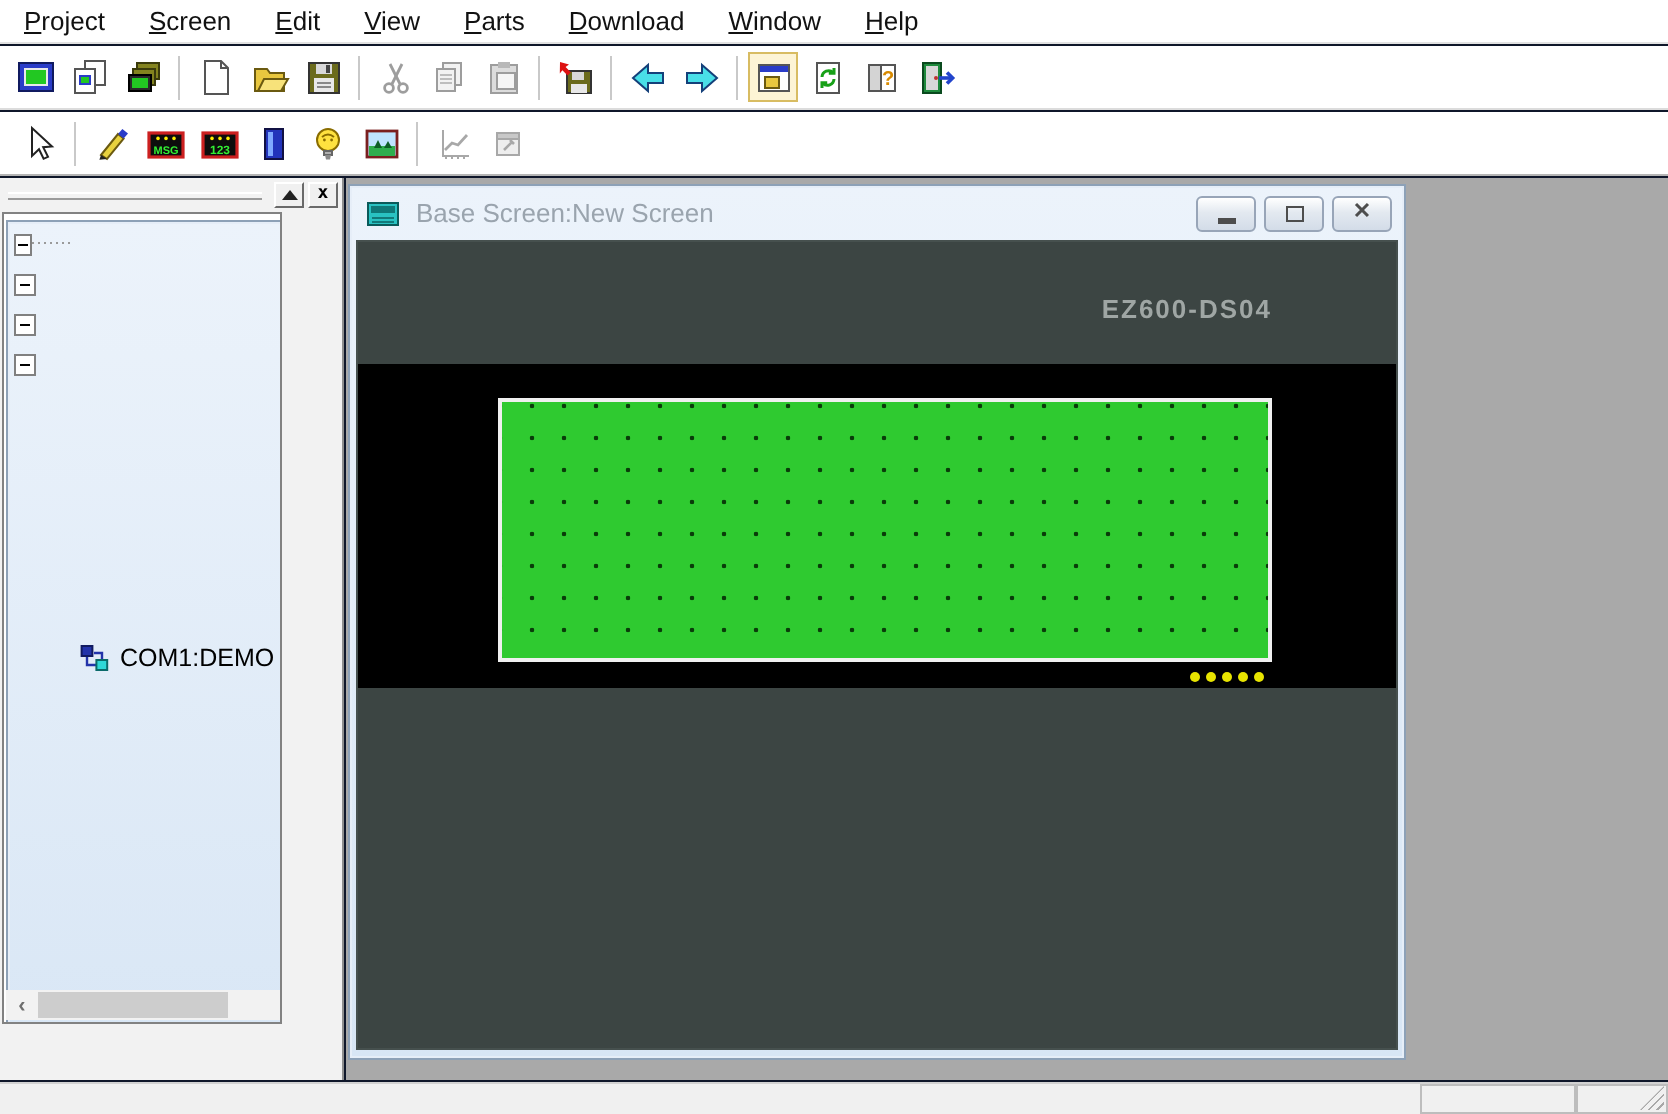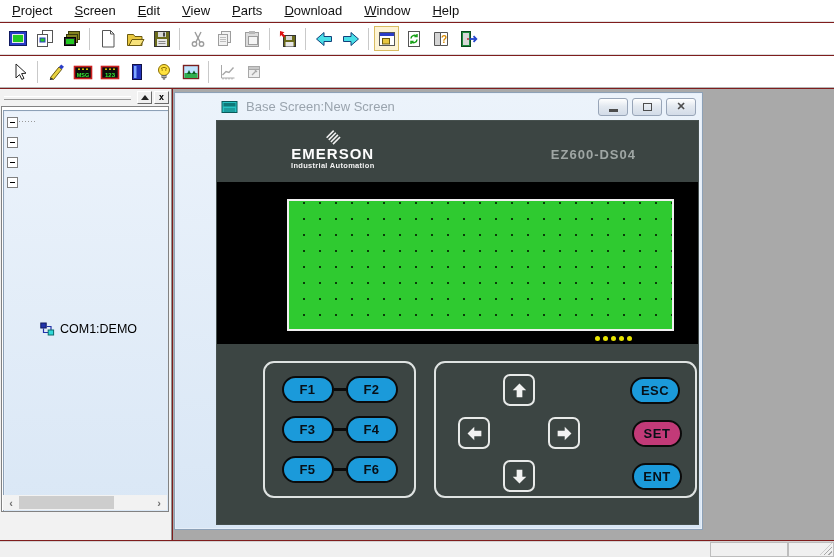--- a/index.html
+++ b/index.html
@@ -1,18 +1,18 @@
 <!DOCTYPE html>
 <html style="--key-blue: #1b9ada; --key-set: #c23a78; --lcd-green: #2fca30; --bezel: #3c4543; --led-yellow: #e8e400; --mdi-gray: #a9a9a9;"><head>
 <meta charset="utf-8">
 <style>
   * { margin:0; padding:0; box-sizing:border-box; }
   html,body { width:834px; height:557px; overflow:hidden; }
   body { font-family:"Liberation Sans", sans-serif; background:#fff; }
-  .app { position:relative; width:834px; height:557px; background:#7f1d1d; overflow:hidden; }
+  .app { position:relative; width:834px; height:557px; background:#0f172a; overflow:hidden; }
 
   
   .menubar { position:absolute; left:0; top:0; width:834px; height:22px; background:#fff;
              border-bottom:1px solid #e2e2e2; display:flex; align-items:stretch; padding-left:1px; }
   .menu-item { font-size:13px; color:#111; padding:0 11px; line-height:22px; cursor:default; }
   .menu-item u { text-decoration:underline; }
 
   
   .toolbar { position:absolute; left:0; width:834px; background:#fff; display:flex; align-items:center; }
   .tb-main  { top:23px; height:32px; border-bottom:1px solid #dcdcdc; padding-left:4px; }
@@ -28,21 +28,21 @@
   
   .sidebar { position:absolute; left:0; top:0; width:172px; height:451px; background:#f2f2f2;
              border-right:1px solid #8f8f8f; }
   .sb-header { position:absolute; left:0; top:0; width:171px; height:17px; display:flex; align-items:center; padding:0 2px; }
   .gripper { flex:1; height:4px; border-top:1px solid #fff; border-bottom:1px solid #9a9a9a; margin:0 4px 0 2px; }
   .sb-btn { width:15px; height:13px; background:#f0f0f0; border:1px solid; border-color:#fff #6a6a6a #6a6a6a #fff;
             display:flex; align-items:center; justify-content:center; margin-left:2px; font-size:9px; color:#000; }
   .tri-up { width:0; height:0; border-left:4px solid transparent; border-right:4px solid transparent; border-bottom:5px solid #222; }
   .x-glyph { font-weight:bold; font-size:9px; line-height:9px; font-family:"DejaVu Sans Mono",monospace; }
 
-  .tree-box { position:absolute; left:1px; top:17px; width:168px; height:406px; background:#fff;
+  .tree-box { position:absolute; left:1px; top:17px; width:140px; height:406px; background:#fff;
               border:1px solid #828282; overflow:hidden; }
   .tree { position:relative; padding:5px 0 0 3px; }
   .tree .guide-v { position:absolute; left:8px; top:15px; width:1px; height:181px;
                    background-image:repeating-linear-gradient(to bottom,#9a9a9a 0 1px,transparent 1px 3px); }
   .trow { position:relative; height:20px; display:flex; align-items:center; white-space:nowrap; }
   .trow.group { padding-left:2px; }
   .trow.child { padding-left:34px; }
   .trow.child::before { content:''; position:absolute; left:9px; top:10px; width:24px; height:1px;
                         background-image:repeating-linear-gradient(to right,#9a9a9a 0 1px,transparent 1px 3px); }
   .expander { position:relative; z-index:1; width:11px; height:11px; background:#fff; border:1px solid #808080; margin-right:5px;
@@ -63,21 +63,21 @@
                clip-path:polygon(0 0, calc(100% - 12px) 0, 100% 100%, 0 100%); }
   .tab-inner { position:absolute; left:1px; top:0px; width:130px; height:21px; background:#fff;
                clip-path:polygon(0 0, calc(100% - 11px) 0, 100% 100%, 0 100%);
                display:flex; align-items:center; padding-left:3px; }
   .tab-label { font-family:"DejaVu Sans Mono",monospace; font-size:12px; color:#000; margin-left:4px; }
 
   
   .mdi { position:absolute; left:173px; top:0; width:661px; height:451px; background:#a9a9a9; }
   .child { position:absolute; left:1px; top:3px; width:529px; height:438px;
            background:linear-gradient(#ecf3fb,#d8e6f5); border:1px solid #8da1b7;
-           box-shadow:inset 0 0 0 1px #e6eef8;padding-left:38px; }
+           box-shadow:inset 0 0 0 1px #e6eef8; }
   .child-title { height:27px; display:flex; align-items:center; padding:0 6px 0 8px; }
   .ct-icon { width:18px; height:14px; margin-right:7px; flex:none; }
   .ct-text { flex:1; font-size:13px; color:#9aa4ae; }
   .win-btn { width:30px; height:18px; margin-left:4px; border:1px solid #98a5b8; border-radius:3px;
              background:linear-gradient(#ffffff,#e3e9f0 45%,#d3dce8); display:flex; align-items:center; justify-content:center; }
   .g-min { width:9px; height:3px; background:#4d4d4d; margin-top:8px; }
   .g-restore { width:9px; height:8px; border:1.5px solid #4d4d4d; }
   .g-close { font-size:11px; font-weight:bold; color:#4d4d4d; line-height:11px; }
 
   
@@ -541,90 +541,33 @@
             </div>
           <div class="win-btn">
               <span class="g-restore"></span>
             </div>
           <div class="win-btn">
               <span class="g-close">✕</span>
             </div>
         </div>
         <div class="device">
           <div class="bezel-top">
-            <div class="brand-block">
-              <svg class="brand-mark" width="20" height="16" viewBox="0 0 20 16">
-                <g transform="rotate(-45 10 8)">
-                  <rect x="4" y="2" width="12" height="12" fill="none"></rect>
-                  <g stroke="#f2f2f2" stroke-width="1.6">
-                    <line x1="5" y1="4" x2="15" y2="4"></line>
-                    <line x1="5" y1="7" x2="15" y2="7"></line>
-                    <line x1="5" y1="10" x2="15" y2="10"></line>
-                    <line x1="5" y1="13" x2="15" y2="13"></line>
-                  </g>
-                </g>
-              </svg>
-              <div class="brand-name">EMERSON</div>
-              <div class="brand-tagline">Industrial Automation</div>
-            </div>
             <div class="model-label">EZ600-DS04</div>
           </div>
           <div class="lcd-band">
             <div class="lcd"></div>
             <div class="leds" id="leds">
                 <span class="led"></span>
                 <span class="led"></span>
                 <span class="led"></span>
                 <span class="led"></span>
                 <span class="led"></span>
               </div>
           </div>
           <div class="bezel-bottom">
-            <div class="key-group fkeys-group" id="fkeys">
-                <div class="frow">
-                  <div class="pill fkey" style="background: rgb(27, 154, 218);">F1</div>
-                  <span class="fconn"></span>
-                  <div class="pill fkey" style="background: rgb(27, 154, 218);">F2</div>
-                </div>
-                <div class="frow">
-                  <div class="pill fkey" style="background: rgb(27, 154, 218);">F3</div>
-                  <span class="fconn"></span>
-                  <div class="pill fkey" style="background: rgb(27, 154, 218);">F4</div>
-                </div>
-                <div class="frow">
-                  <div class="pill fkey" style="background: rgb(27, 154, 218);">F5</div>
-                  <span class="fconn"></span>
-                  <div class="pill fkey" style="background: rgb(27, 154, 218);">F6</div>
-                </div>
-              </div>
-            <div class="key-group nav-group" id="navgroup">
-                <div class="navkey" style="left: 67px; top: 11px;">
-                  <svg width="19" height="19" viewBox="0 0 18 18" style="transform:rotate(-90deg)">
-                    <path d="M2.5 6.3 h6.7 V2.6 L15.6 9 L9.2 15.4 V11.7 H2.5 z" fill="#f2f2f2"></path>
-                  </svg>
-                </div>
-                <div class="navkey" style="left: 22px; top: 54px;">
-                  <svg width="19" height="19" viewBox="0 0 18 18" style="transform:rotate(180deg)">
-                    <path d="M2.5 6.3 h6.7 V2.6 L15.6 9 L9.2 15.4 V11.7 H2.5 z" fill="#f2f2f2"></path>
-                  </svg>
-                </div>
-                <div class="navkey" style="left: 112px; top: 54px;">
-                  <svg width="19" height="19" viewBox="0 0 18 18" style="transform:rotate(0deg)">
-                    <path d="M2.5 6.3 h6.7 V2.6 L15.6 9 L9.2 15.4 V11.7 H2.5 z" fill="#f2f2f2"></path>
-                  </svg>
-                </div>
-                <div class="navkey" style="left: 67px; top: 97px;">
-                  <svg width="19" height="19" viewBox="0 0 18 18" style="transform:rotate(90deg)">
-                    <path d="M2.5 6.3 h6.7 V2.6 L15.6 9 L9.2 15.4 V11.7 H2.5 z" fill="#f2f2f2"></path>
-                  </svg>
-                </div>
-                <div class="pill actkey" style="left: 194px; top: 14px; background: rgb(27, 154, 218);">ESC</div>
-                <div class="pill actkey" style="left: 196px; top: 57px; background: rgb(194, 58, 120);">SET</div>
-                <div class="pill actkey" style="left: 196px; top: 100px; background: rgb(27, 154, 218);">ENT</div>
-              </div>
           </div>
         </div>
       </div>
     </div>
 
   </div>
 
   <div class="statusbar">
     <span class="st-ready">eady</span>
     <div class="st-panel st-blank"></div>

